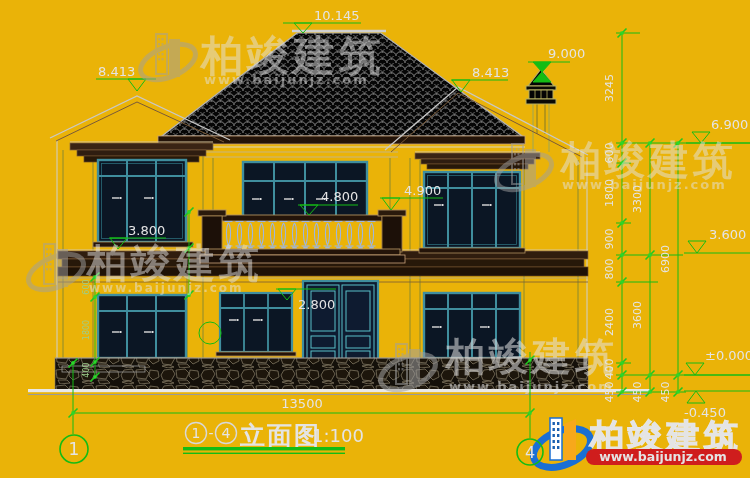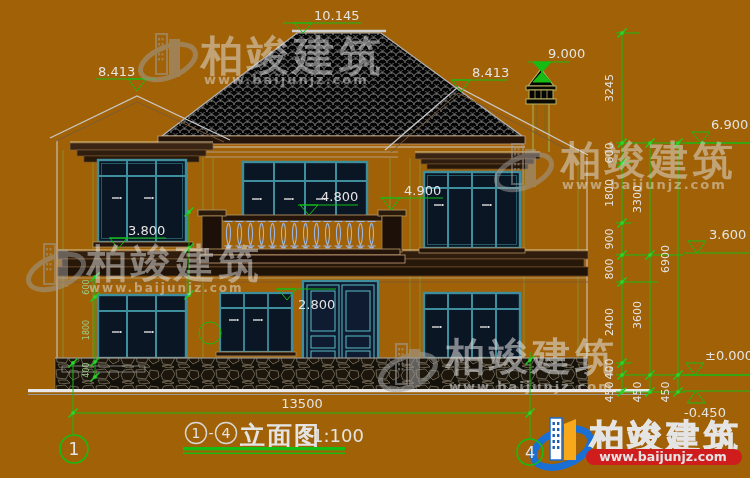--- a/index.html
+++ b/index.html
@@ -1,16 +1,16 @@
 <!DOCTYPE html>
 <html><head>
 <meta charset="utf-8">
 <style>
   html,body{margin:0;padding:0;background:#000;}
-  .stage{position:relative;width:750px;height:478px;background:#a16207;overflow:hidden;}
+  .stage{position:relative;width:750px;height:478px;background:#eab308;overflow:hidden;}
   svg{display:block;}
   svg text{font-family:"DejaVu Sans",sans-serif;fill:#e4e4e4;}
   .dimtxt{font-size:13px;}
   .chaintxt{font-size:11px;}
   .minichain{font-size:8px;fill:#9ccf8c;}
   .wmtext{font-weight:bold;letter-spacing:4px;}
   .wmurl{font-weight:bold;letter-spacing:2px;}
 </style>
 </head>
 <body>

